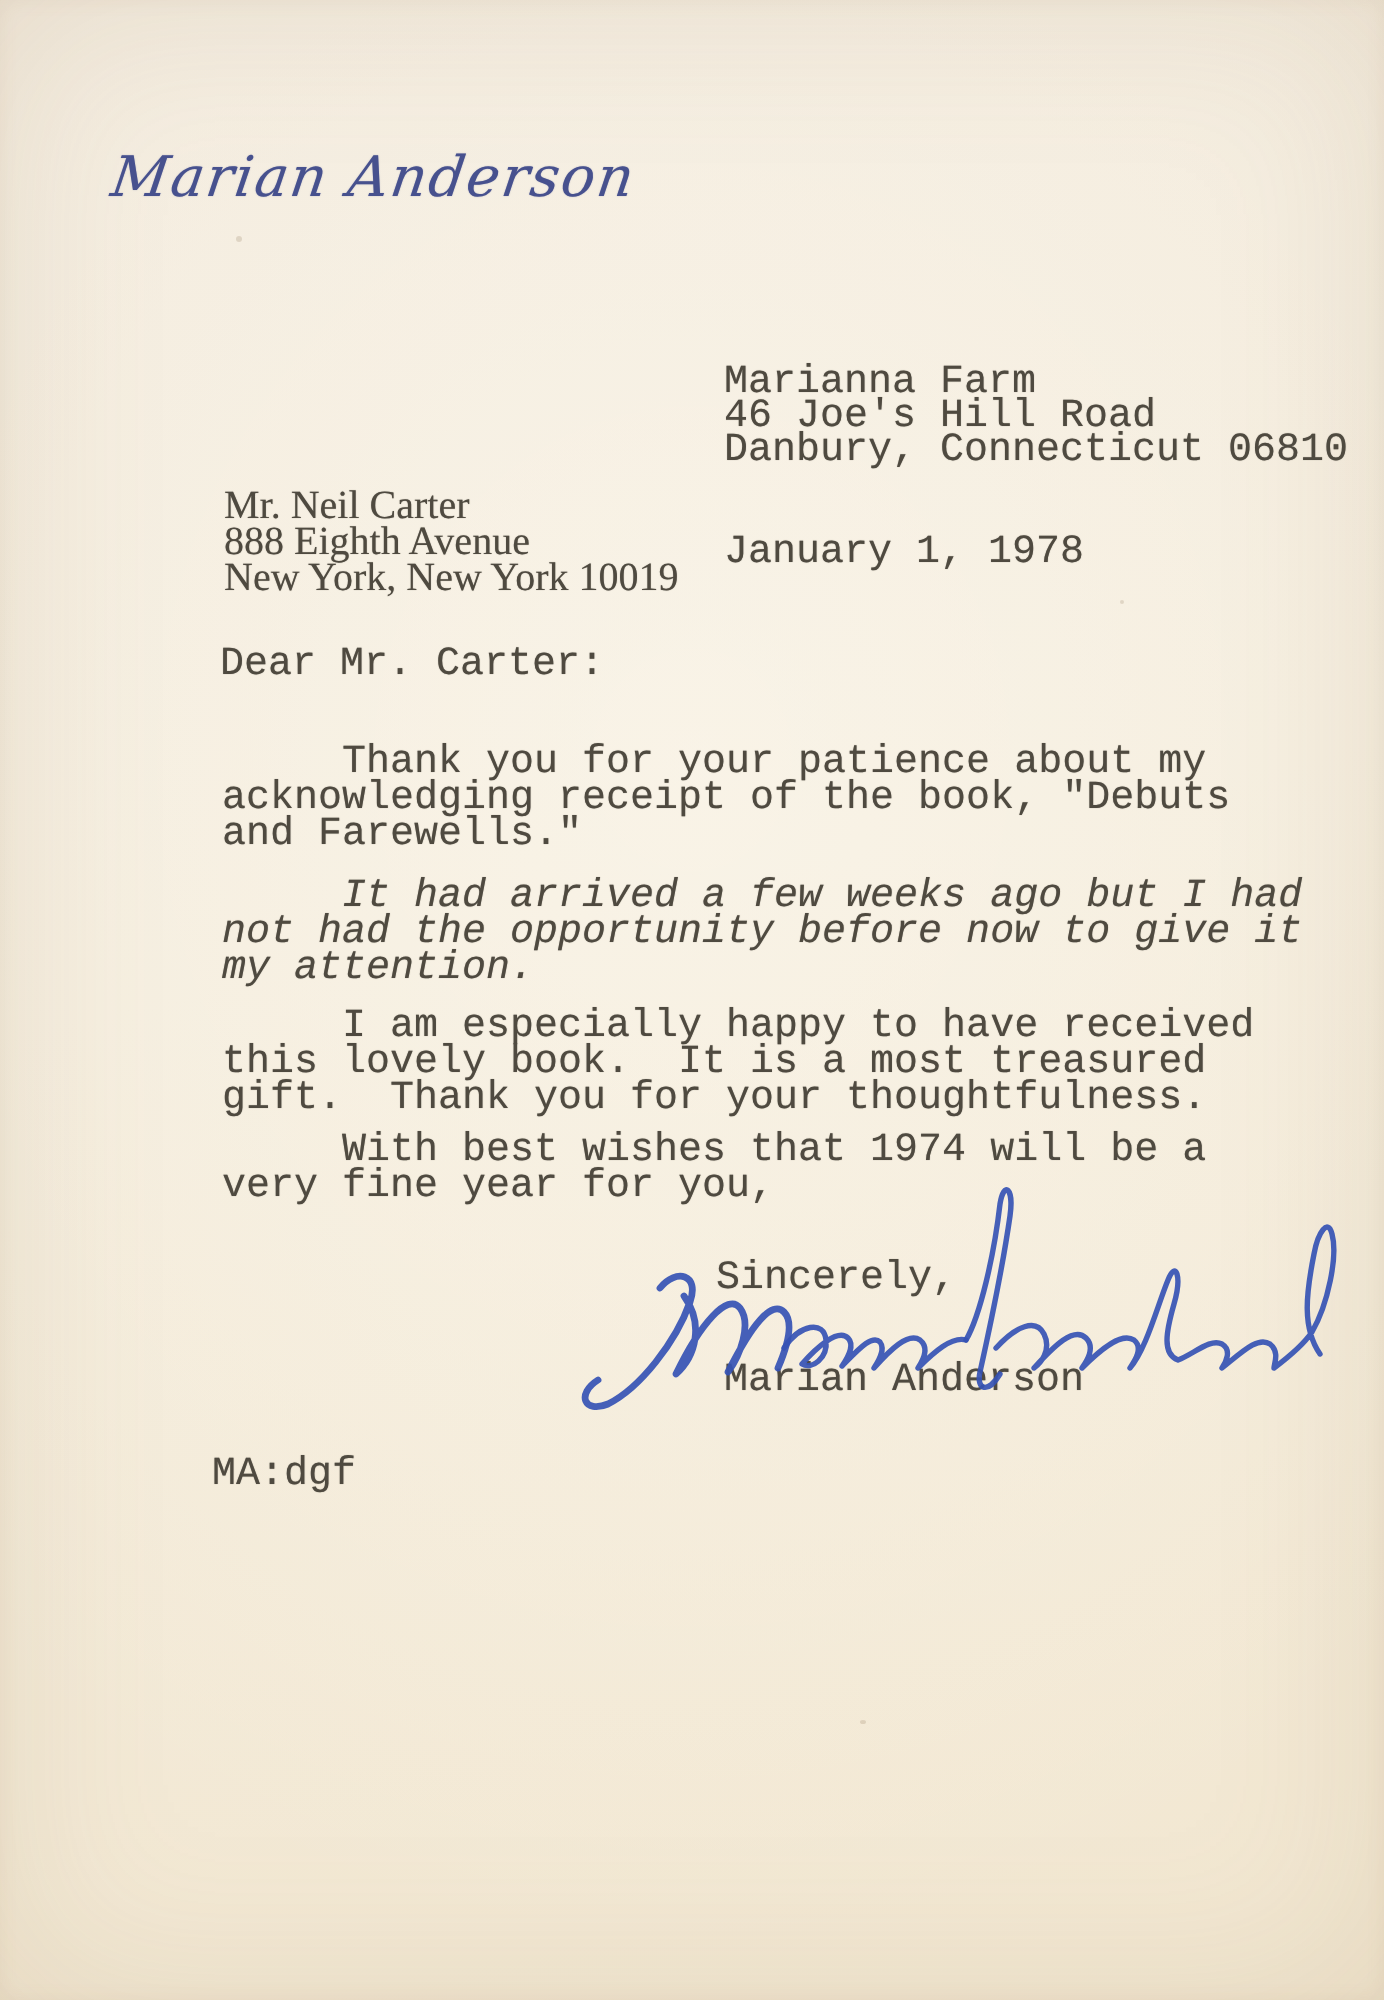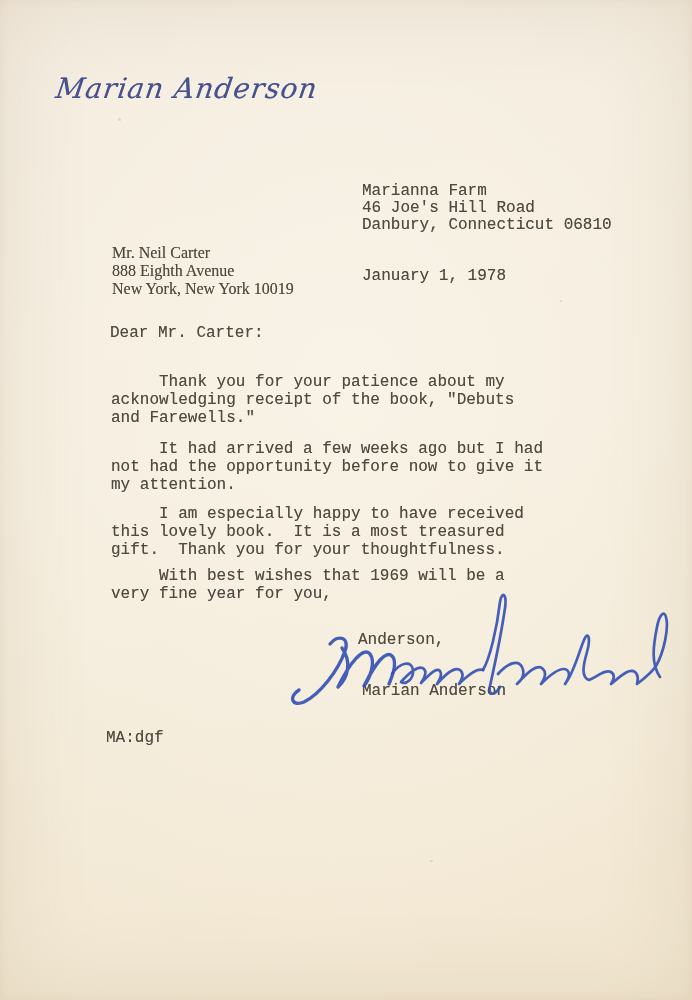--- a/index.html
+++ b/index.html
@@ -16,21 +16,21 @@
     background:
       radial-gradient(ellipse 130% 100% at 50% 38%, rgba(255,252,244,.45) 0%, rgba(255,252,244,0) 60%),
       linear-gradient(168deg,#f3ebde 0%,#f4ecdc 45%,#f2e7d1 100%);
     box-shadow: inset 0 0 90px rgba(150,120,80,.14), inset 0 0 10px rgba(150,120,80,.08);
     overflow:hidden;
     font-family:"Liberation Mono", monospace;
     color:var(--ink);
   }
   .typed{
     position:absolute;
-    font-size:16px;
+    font-size:20px;
     line-height:18px;
     white-space:pre;
     color:var(--ink);
     text-shadow:0 0 .5px rgba(79,74,64,.55);
   }
   .letterhead{
     position:absolute;
     left:56px; top:72px;
     font-family:"DejaVu Serif", serif;
     font-style:italic;
@@ -38,21 +38,21 @@
     letter-spacing:1px;
     color:var(--letterhead-blue);
     transform:skewX(-8deg);
     text-shadow:0 0 .6px rgba(71,81,142,.5);
     white-space:pre;
   }
   .sender{left:362px; top:149px; line-height:17px;}
   .recipient{left:112px; top:244px;font-family:Liberation Serif, serif;}
   .salutation{left:110px; top:324px;}
   .para-1{left:111px; top:373px;}
-  .para-2{left:111px; top:440px;}
+  .para-2{left:111px; top:440px;font-style:italic;}
   .para-3{left:111px; top:505px;}
   .para-4{left:111px; top:567px;}
   .closing{left:358px; top:631px;}
   .typed-name{left:362px; top:682px;}
   .initials{left:106px; top:729px;}
   .signature-svg{
     position:absolute;
     left:280px; top:590px;
     width:400px; height:120px;
     z-index:3;
@@ -92,24 +92,24 @@
 and Farewells."</div>
 
   <div class="typed para-2">     It had arrived a few weeks ago but I had
 not had the opportunity before now to give it
 my attention.</div>
 
   <div class="typed para-3">     I am especially happy to have received
 this lovely book.  It is a most treasured
 gift.  Thank you for your thoughtfulness.</div>
 
-  <div class="typed para-4">     With best wishes that 1969 will be a
+  <div class="typed para-4">     With best wishes that 1974 will be a
 very fine year for you,</div>
 
-  <div class="typed closing">Anderson,</div>
+  <div class="typed closing">Sincerely,</div>
 
   <svg class="signature-svg" viewBox="0 0 400 120" role="img" aria-label="Marian Anderson">
     <path class="sig-stroke" stroke-width="3.4" d="M 50 54 C 58 44 70 47 65 61 C 58 81 40 104 24 112 C 12 117 8 107 19 100
          M 62 58 C 72 72 68 88 58 97 C 70 72 84 56 90 64 C 96 72 90 88 84 96 C 96 72 106 60 112 66 C 118 72 112 87 109 94"></path>
     <path class="sig-stroke" stroke-width="2.7" d="M 112 84 C 120 72 132 70 133 80 C 134 89 126 95 121 92 C 128 84 139 74 144 79 C 148 83 143 90 141 93 C 149 85 156 77 160 81 C 163 85 159 91 157 94 C 165 85 174 76 180 80 C 185 84 181 91 179 94 C 187 86 196 78 203 80"></path>
     <path class="sig-stroke" stroke-width="2.7" d="M 203 80 C 210 68 217 38 220 12 C 222 0 227 4 225 18 C 221 46 214 78 210 96 C 208 105 214 107 220 97
          M 218 84 C 228 73 238 69 242 77 C 246 85 240 92 237 94 C 247 83 257 73 263 79 C 268 84 263 91 261 94 C 271 84 281 76 287 80 C 292 84 287 91 285 94 C 293 85 299 62 304 50 C 308 40 311 48 307 62 C 303 76 301 87 309 90 C 317 87 325 79 331 82 C 336 85 333 91 331 94 C 341 86 349 78 355 82 C 360 86 357 92 357 94 C 365 88 372 82 376 76 C 384 62 389 38 386 27 C 384 19 379 26 377 37 C 373 57 371 74 380 87"></path>
   </svg>
 
   <div class="typed typed-name">Marian Anderson</div>

